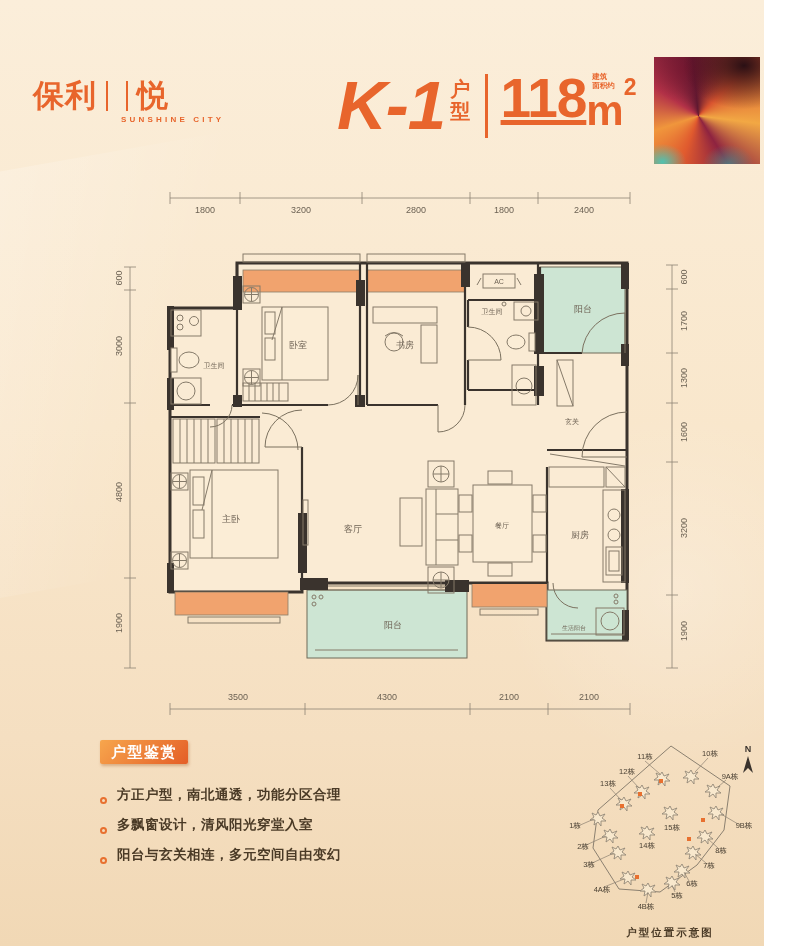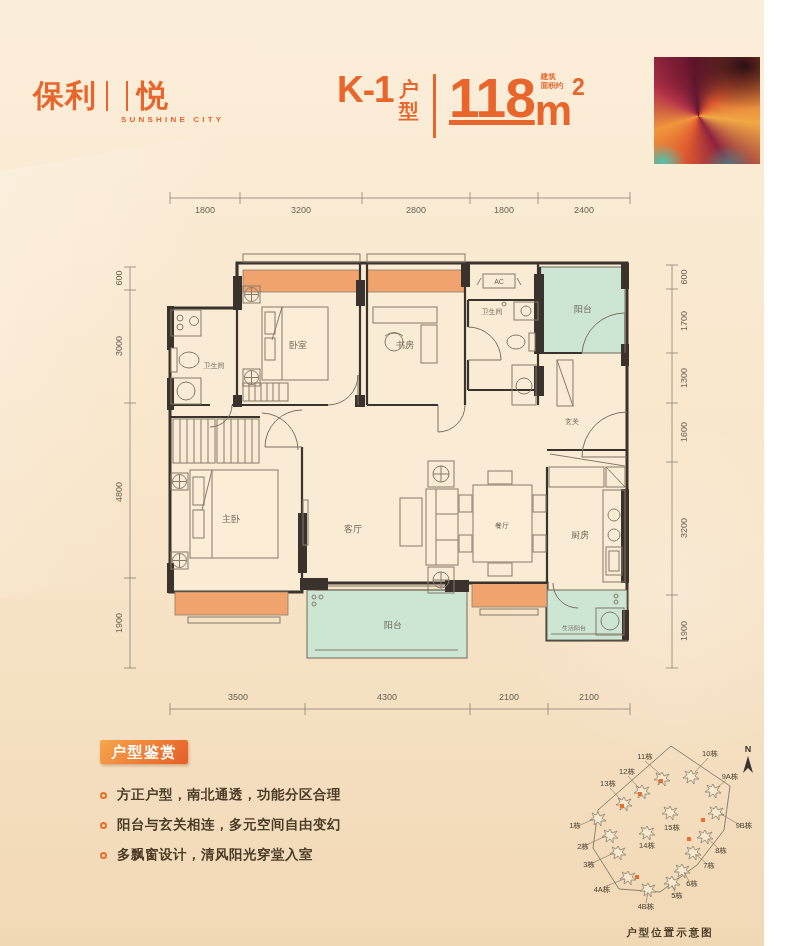--- a/index.html
+++ b/index.html
@@ -19,21 +19,21 @@
   
   .logo{position:absolute;left:33px;top:80px;color:var(--accent);}
   .logo-row{display:flex;align-items:center;font-size:31px;line-height:1;}
   .logo-baoli{font-weight:600;letter-spacing:1px;}
   .logo-brand{font-weight:800;letter-spacing:2px;}
   .logo-yue{font-weight:800;}
   .logo-div{width:2px;height:30px;background:var(--accent);margin:0 9px;}
   .logo-en{font-size:8px;font-weight:700;letter-spacing:3.2px;margin:4px 0 0 88px;}
 
   .title{position:absolute;left:337px;top:72px;display:flex;align-items:flex-start;color:var(--accent);}
-  .t-code{font-size:37px;font-weight:800;line-height:.98;letter-spacing:-1px;}
+  .t-code{font-size:69px;font-weight:800;line-height:.98;letter-spacing:-1px;font-style:italic;}
   .t-word{display:inline-block;width:1.12em;font-size:20px;font-weight:800;line-height:1.1;
     word-break:break-all;margin:6px 6px 0 5px;}
   .t-sep{width:3px;height:64px;background:var(--accent);margin:2px 13px 0 6px;}
   .t-num{font-size:55px;font-weight:800;line-height:.98;letter-spacing:-1px;text-decoration:underline;}
   .t-m-wrap{display:inline-flex;flex-direction:column;align-items:flex-start;margin-left:0;}
   .t-note{display:flex;flex-direction:column;font-size:7.5px;font-weight:700;line-height:1.25;margin-left:6px;}
   .t-m{font-size:42px;font-weight:800;line-height:.9;margin-top:1px;}
   .t-sup{font-size:23px;font-weight:800;margin:2px 0 0 0;}
 
   .art{position:absolute;left:654px;top:57px;width:106px;height:107px;
@@ -61,21 +61,21 @@
   .room{font-size:9px;fill:#6E6355;text-anchor:middle;}
   .rsm{font-size:7px;}
   .rxs{font-size:6px;}
 
   
   .features{position:absolute;left:100px;top:740px;width:370px;}
   .f-head{width:88px;height:24px;display:flex;align-items:center;justify-content:center;
     background:linear-gradient(135deg,#F7A64D,#E45E27);color:#fff;font-size:15px;font-weight:800;
     letter-spacing:1.5px;border-radius:2px;box-shadow:1px 2px 3px rgba(160,80,20,.35);}
   .f-list{list-style:none;margin-top:22px;}
-  .f-list li{display:flex;align-items:center;gap:10px;margin-bottom:12px;color:var(--ink);
+  .f-list li{display:flex;align-items:flex-end;gap:10px;margin-bottom:12px;color:var(--ink);
     font-size:13.5px;font-weight:700;letter-spacing:.5px;}
   .f-dot{width:7px;height:7px;border:2px solid #E8702F;border-radius:50%;flex-shrink:0;}
 
   
   .site{position:absolute;left:558px;top:740px;width:245px;height:205px;}
   .bnd{stroke:#8B8070;stroke-width:1;fill:none;}
   .bldg{stroke:#938877;stroke-width:.9;fill:#F8E8CD;}
   .lead{stroke:#8B8070;stroke-width:.7;fill:none;}
   .blab{font-size:7.5px;fill:#4A4033;text-anchor:middle;}
   .cap{font-size:10.5px;fill:#4A3A26;text-anchor:middle;letter-spacing:2px;font-weight:700;}
@@ -345,25 +345,25 @@
 
   <div class="features">
     <div class="f-head">户型鉴赏</div>
     <ul class="f-list">
       <li>
           <span class="f-dot"></span>
           <span>方正户型，南北通透，功能分区合理</span>
         </li>
       <li>
           <span class="f-dot"></span>
-          <span>阳台与玄关相连，多元空间自由变幻</span>
+          <span>多飘窗设计，清风阳光穿堂入室</span>
         </li>
       <li>
           <span class="f-dot"></span>
-          <span>多飘窗设计，清风阳光穿堂入室</span>
+          <span>阳台与玄关相连，多元空间自由变幻</span>
         </li>
     </ul>
   </div>
 
   <svg class="site" viewBox="0 0 245 205">
     <defs>
       <path id="bldg" d="M0,-6 L2,-2 L7,-4 L4,0 L8,3 L3,3 L3,8 L0,4 L-4,7 L-3,2 L-8,2 L-4,-1 L-6,-5 L-2,-3 Z"></path>
     </defs>
     <path class="bnd" d="M113,6 L172,46 L166,90 L139,125 L102,152 L61,149 L35,108 L40,70 Z"></path>
     <g>

